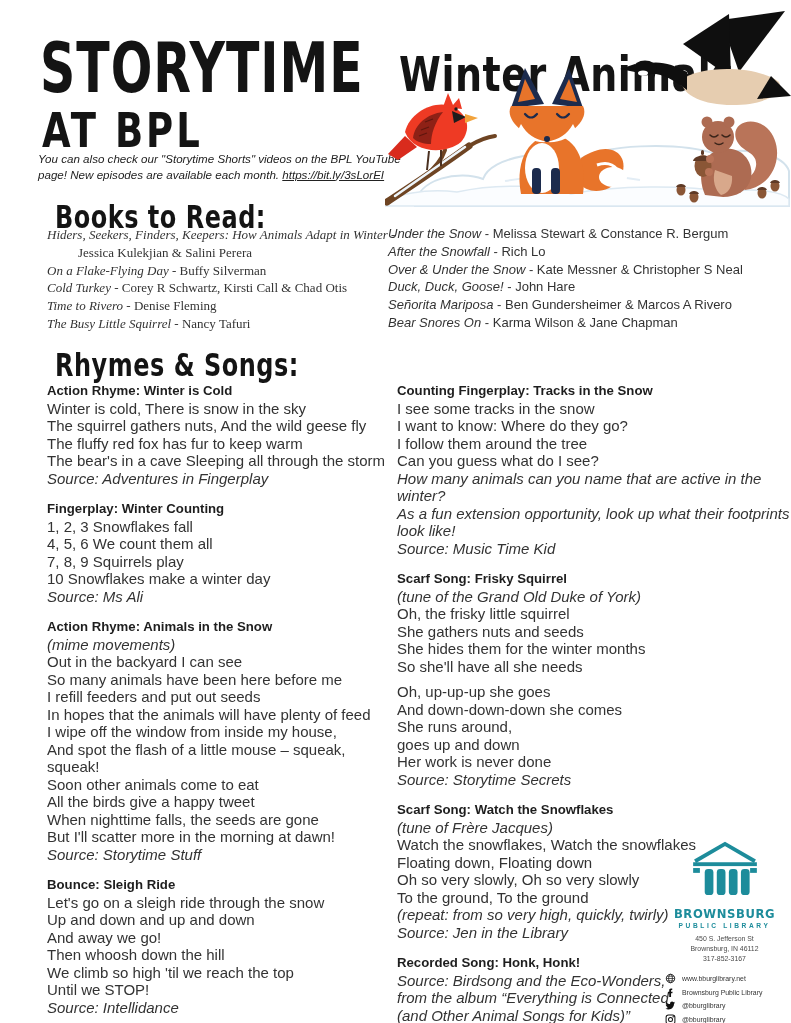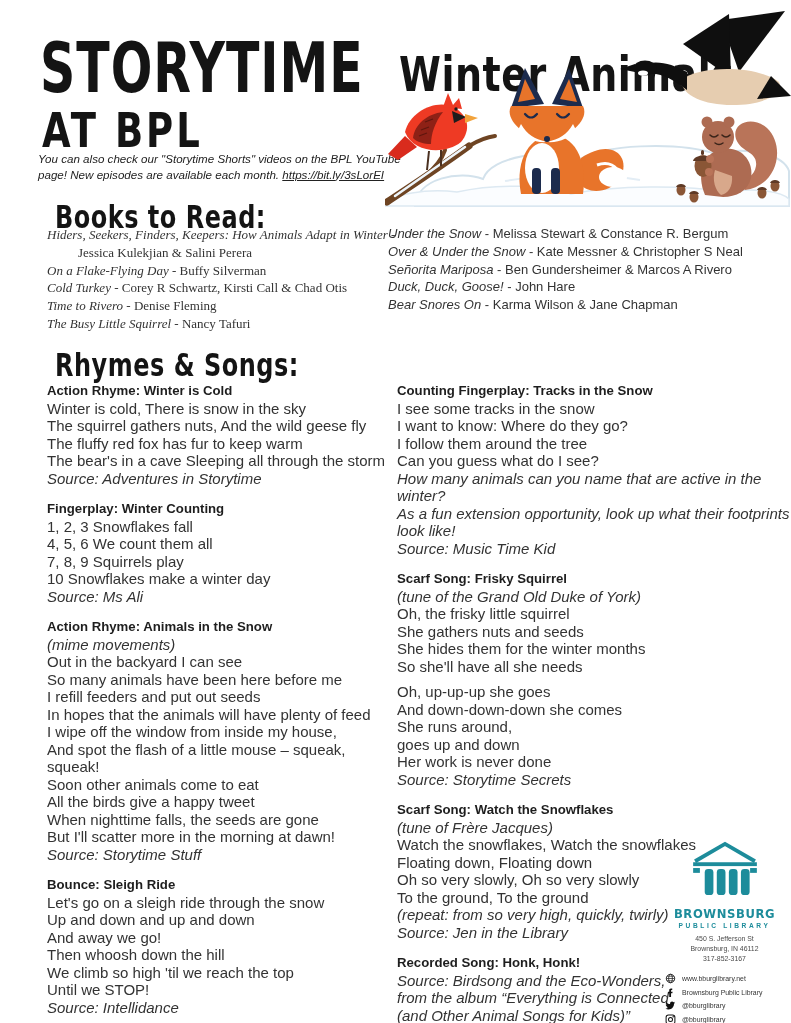--- a/index.html
+++ b/index.html
@@ -151,37 +151,38 @@
   <div class="books-left">
     <div class="book"><span class="it">Hiders, Seekers, Finders, Keepers: How Animals Adapt in Winter</span><span> - Jessica Kulekjian &amp; Salini Perera</span></div>
     <div class="book"><span class="it">On a Flake-Flying Day</span><span> - Buffy Silverman</span></div>
     <div class="book"><span class="it">Cold Turkey</span><span> - Corey R Schwartz, Kirsti Call &amp; Chad Otis</span></div>
     <div class="book"><span class="it">Time to Rivero</span><span> - Denise Fleming</span></div>
     <div class="book"><span class="it">The Busy Little Squirrel</span><span> - Nancy Tafuri</span></div>
   </div>
 
   <div class="books-right">
     <div class="book"><span class="it">Under the Snow</span><span> - Melissa Stewart &amp; Constance R. Bergum</span></div>
+    <div class="book"><span class="it">After the Snowfall</span><span> - Rich Lo</span></div>
     <div class="book"><span class="it">Over &amp; Under the Snow</span><span> - Kate Messner &amp; Christopher S Neal</span></div>
+    <div class="book"><span class="it">Duck, Duck, Goose!</span><span> - John Hare</span></div>
     <div class="book"><span class="it">Señorita Mariposa</span><span> - Ben Gundersheimer &amp; Marcos A Rivero</span></div>
-    <div class="book"><span class="it">Duck, Duck, Goose!</span><span> - John Hare</span></div>
     <div class="book"><span class="it">Bear Snores On</span><span> - Karma Wilson &amp; Jane Chapman</span></div>
   </div>
 
   <div class="fun h-rhymes">Rhymes &amp; Songs:</div>
 
   <div class="col-left">
     <section class="rhyme">
       <h3>Action Rhyme: Winter is Cold</h3>
       <div>
           <div class="rl">Winter is cold, There is snow in the sky</div>
           <div class="rl">The squirrel gathers nuts, And the wild geese fly</div>
           <div class="rl">The fluffy red fox has fur to keep warm</div>
           <div class="rl">The bear's in a cave Sleeping all through the storm</div>
-          <div class="rl it">Source: Adventures in Storytime</div>
+          <div class="rl it">Source: Adventures in Fingerplay</div>
         </div>
     </section>
     <section class="rhyme">
       <h3>Fingerplay: Winter Counting</h3>
       <div>
           <div class="rl">1, 2, 3 Snowflakes fall</div>
           <div class="rl">4, 5, 6 We count them all</div>
           <div class="rl">7, 8, 9 Squirrels play</div>
           <div class="rl">10 Snowflakes make a winter day</div>
           <div class="rl it">Source: Ms Ali</div>

